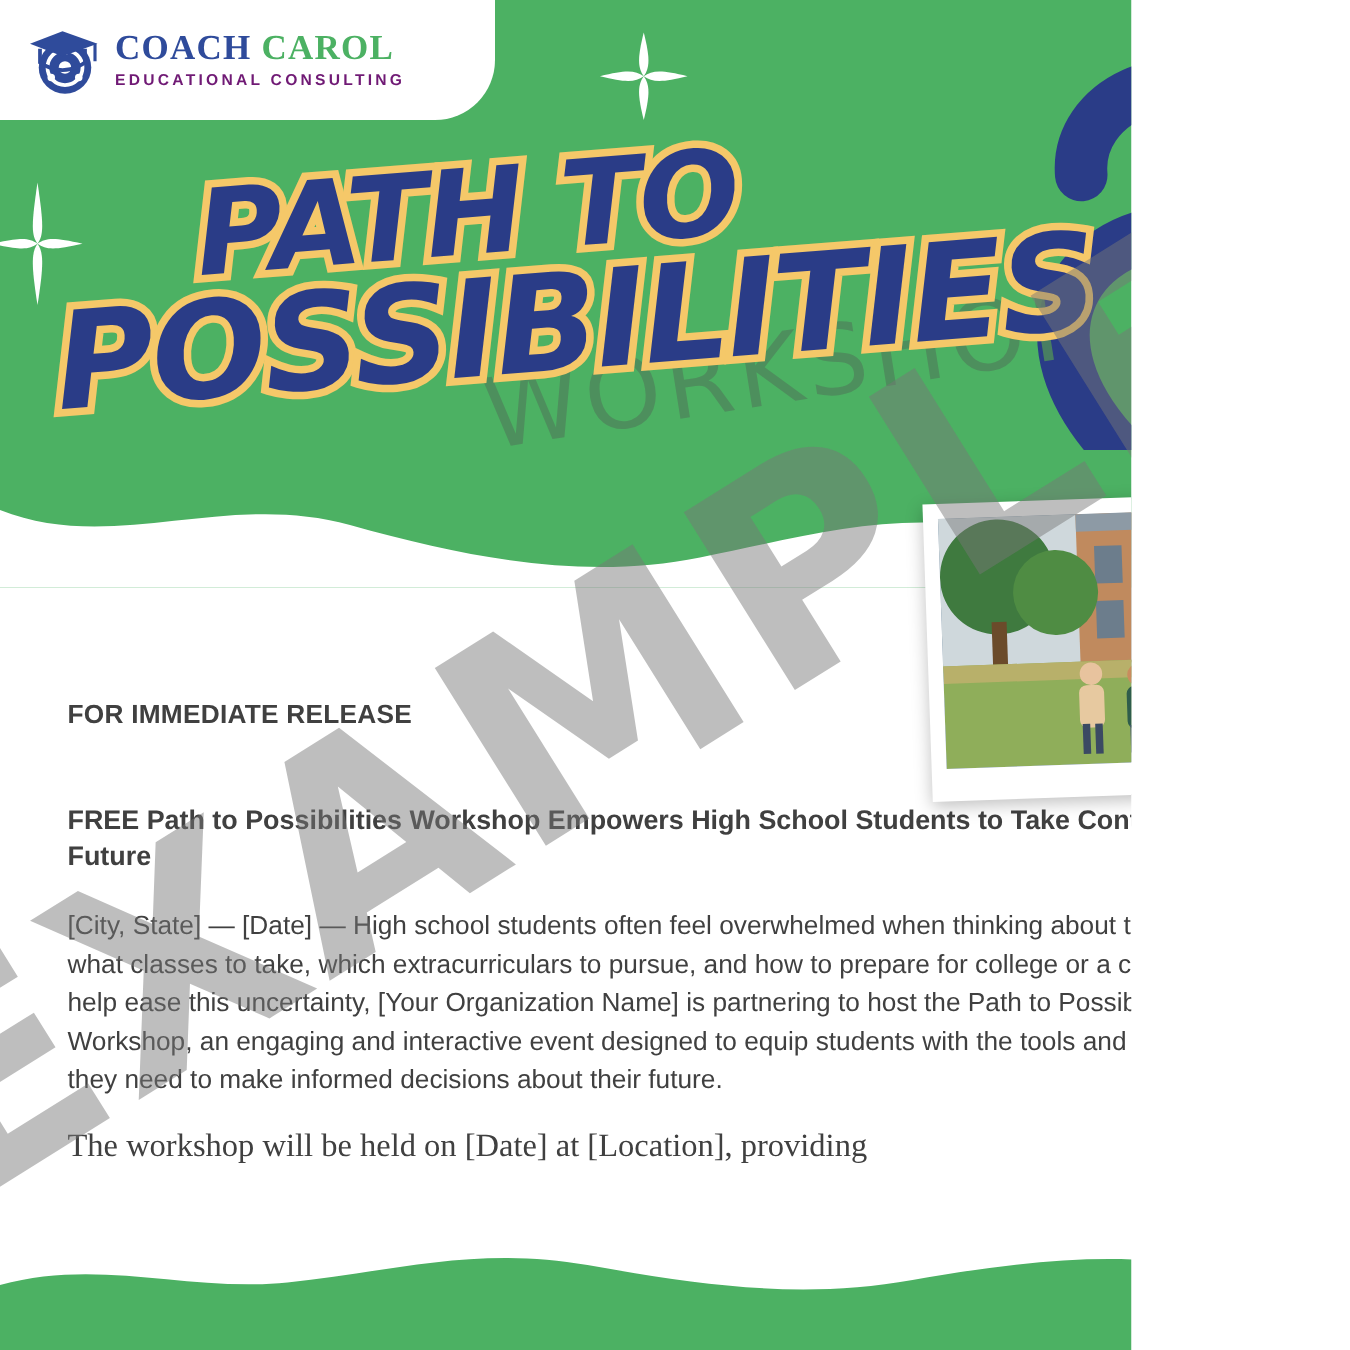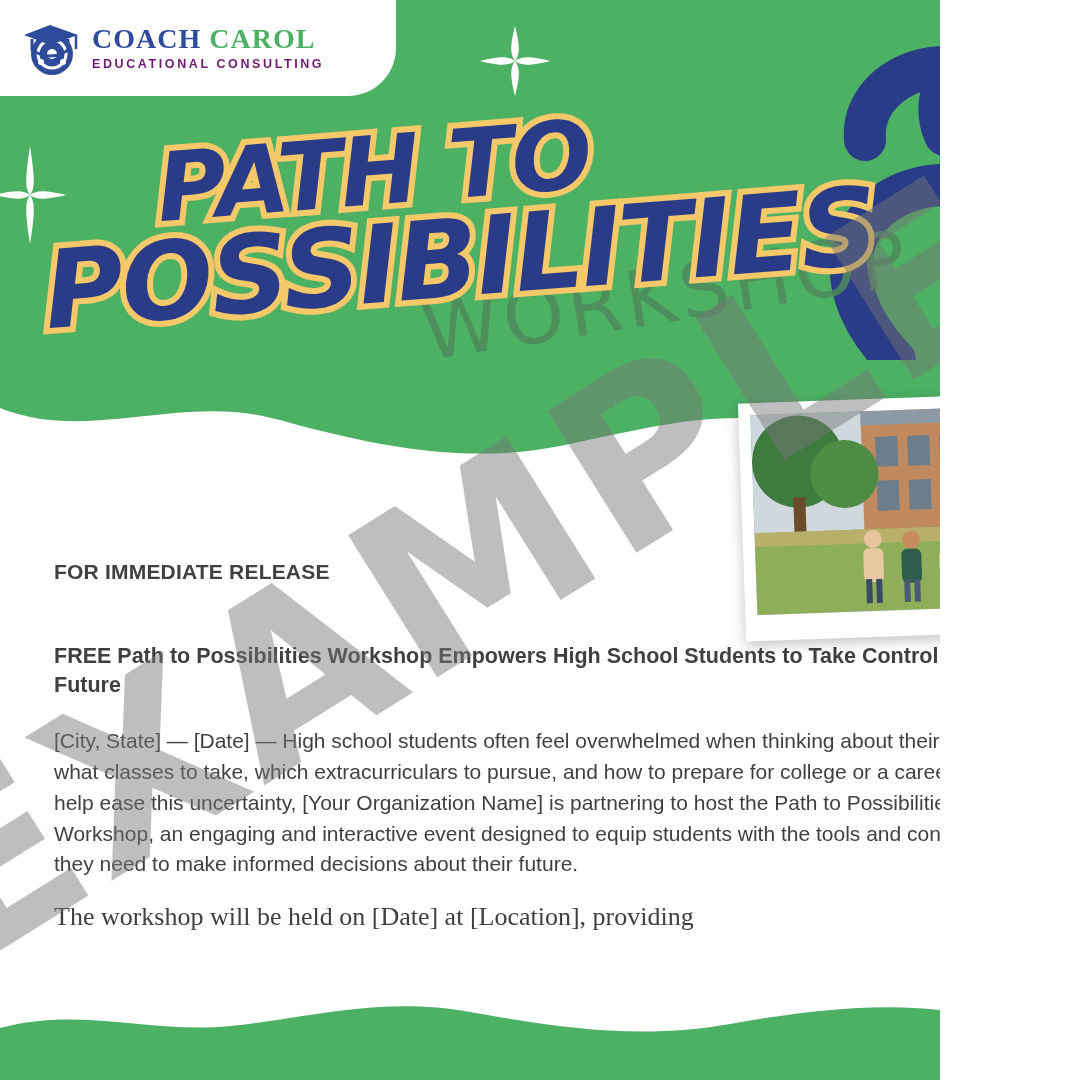--- a/index.html
+++ b/index.html
@@ -13,21 +13,20 @@
     font-family: "Liberation Sans", sans-serif;
     background: #ffffff;
   }
 
   #canvas {
     position: relative;
     width: 905px;
     height: 1080px;
     overflow: hidden;
     background: #ffffff;
-    padding-left: 35px;
   }
 
   
   .green-banner {
     position: absolute;
     left: 0;
     top: 0;
     width: 1080px;
     height: 470px;
     background: #4cb163;

